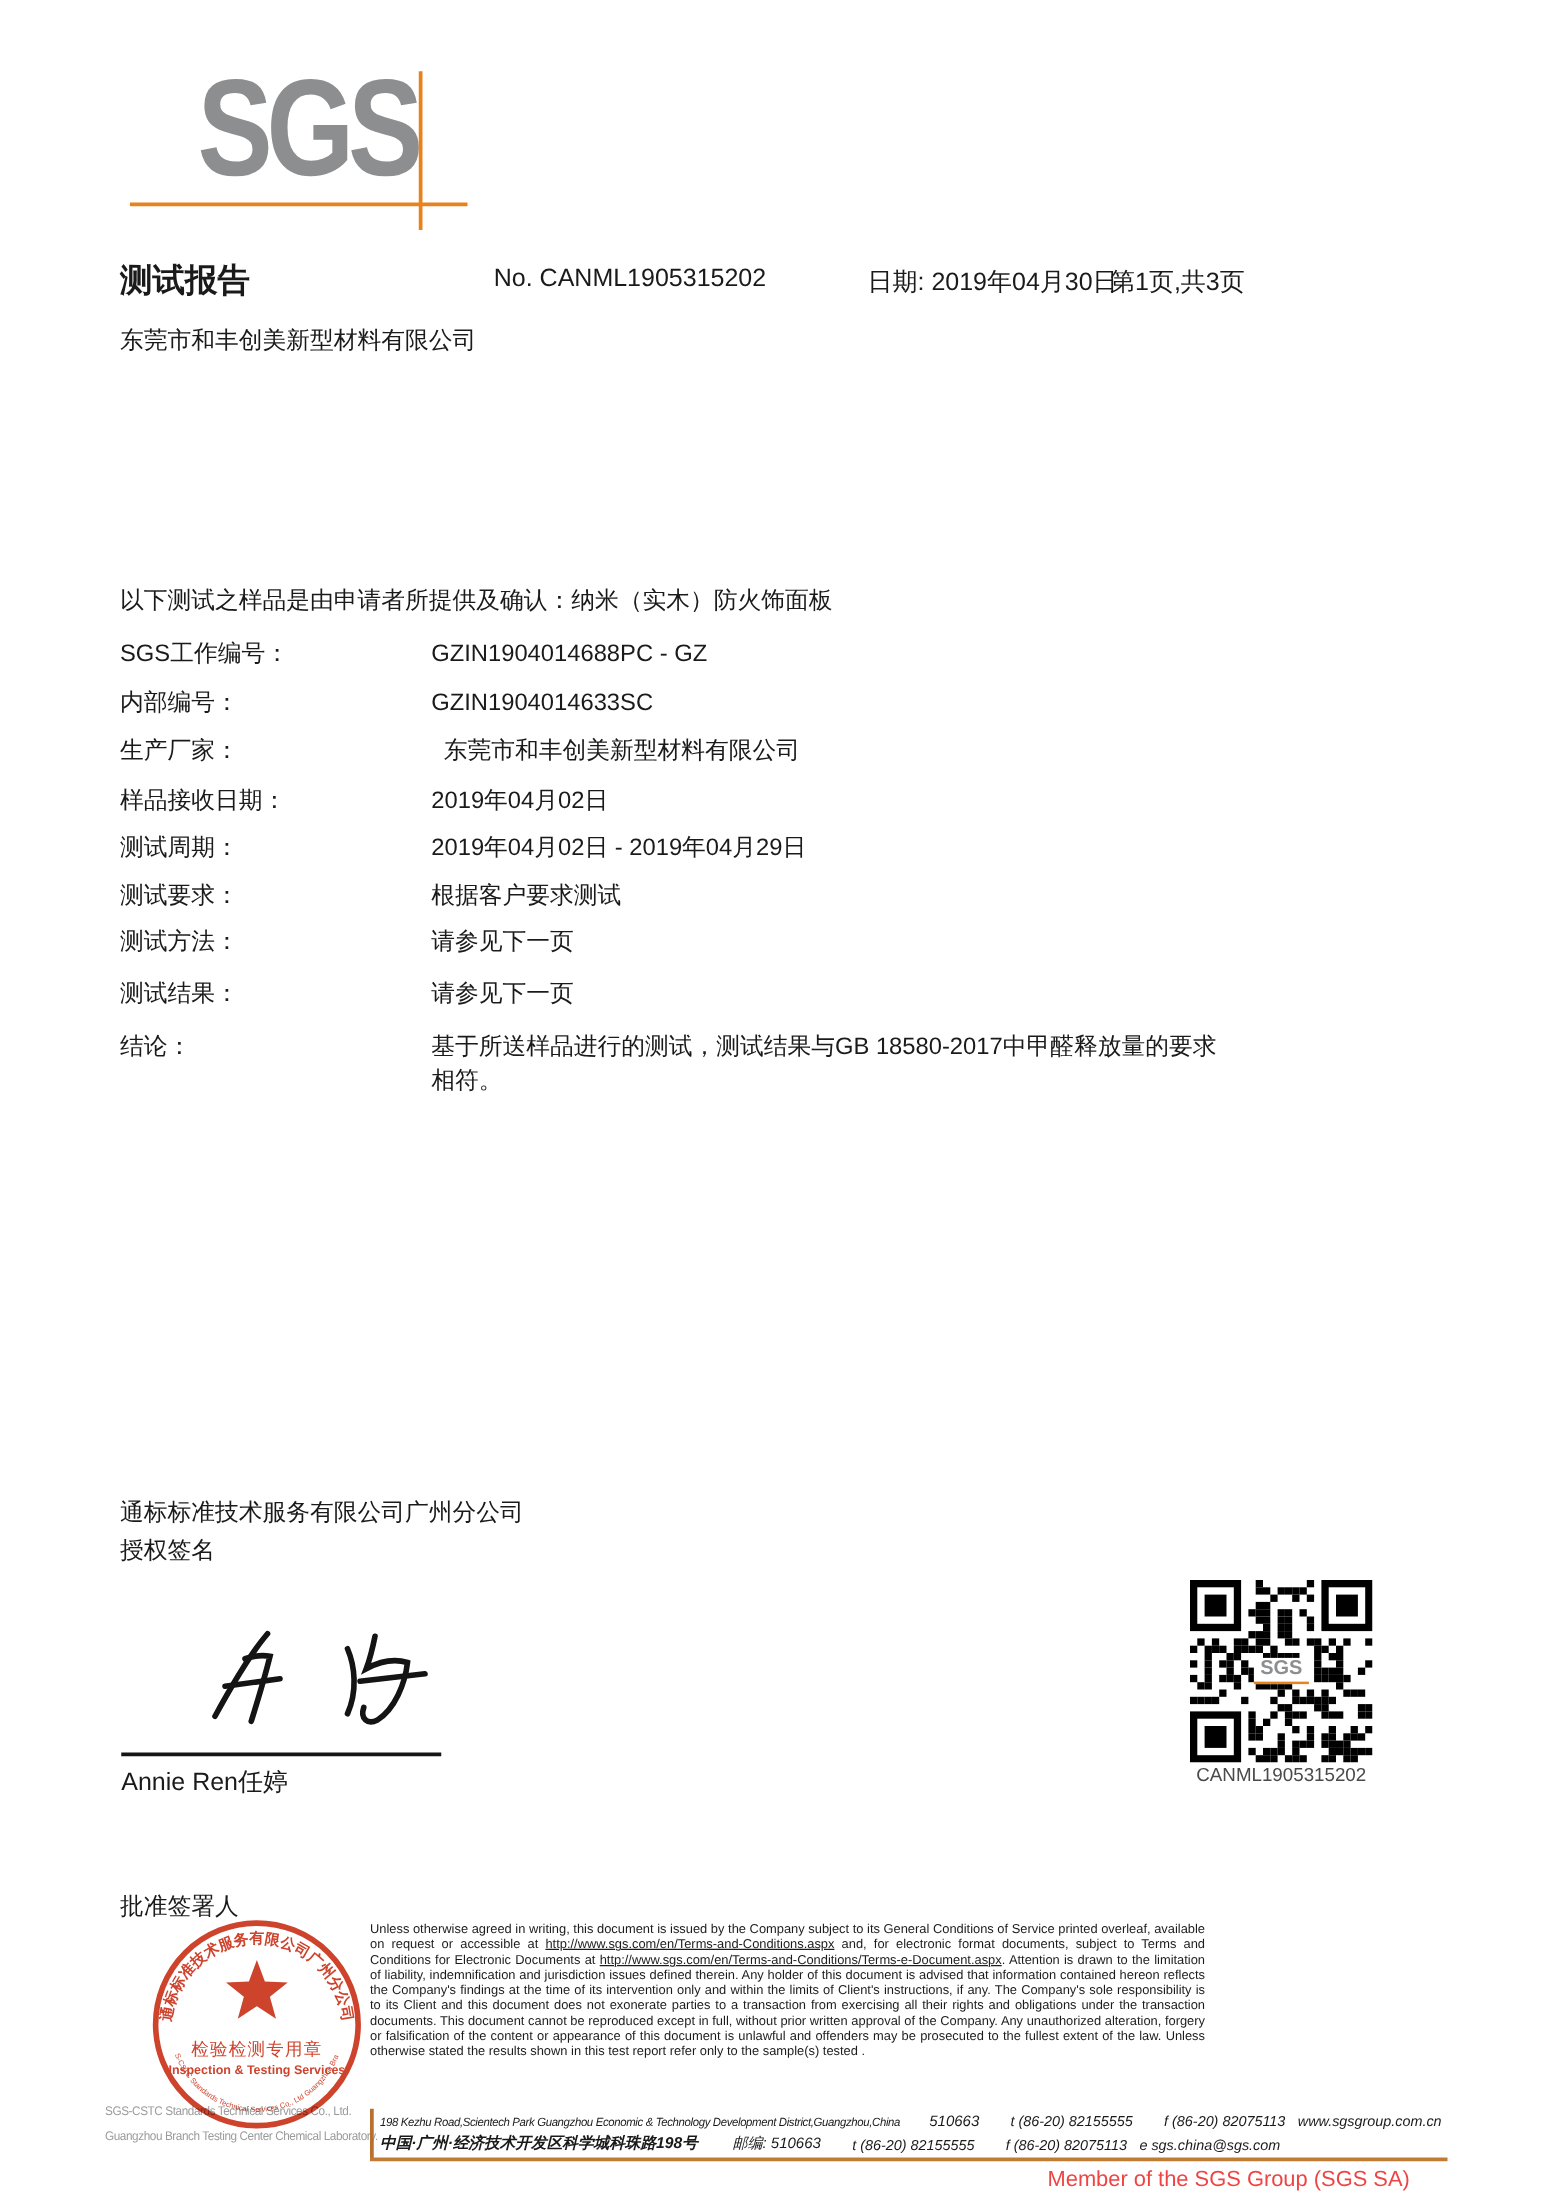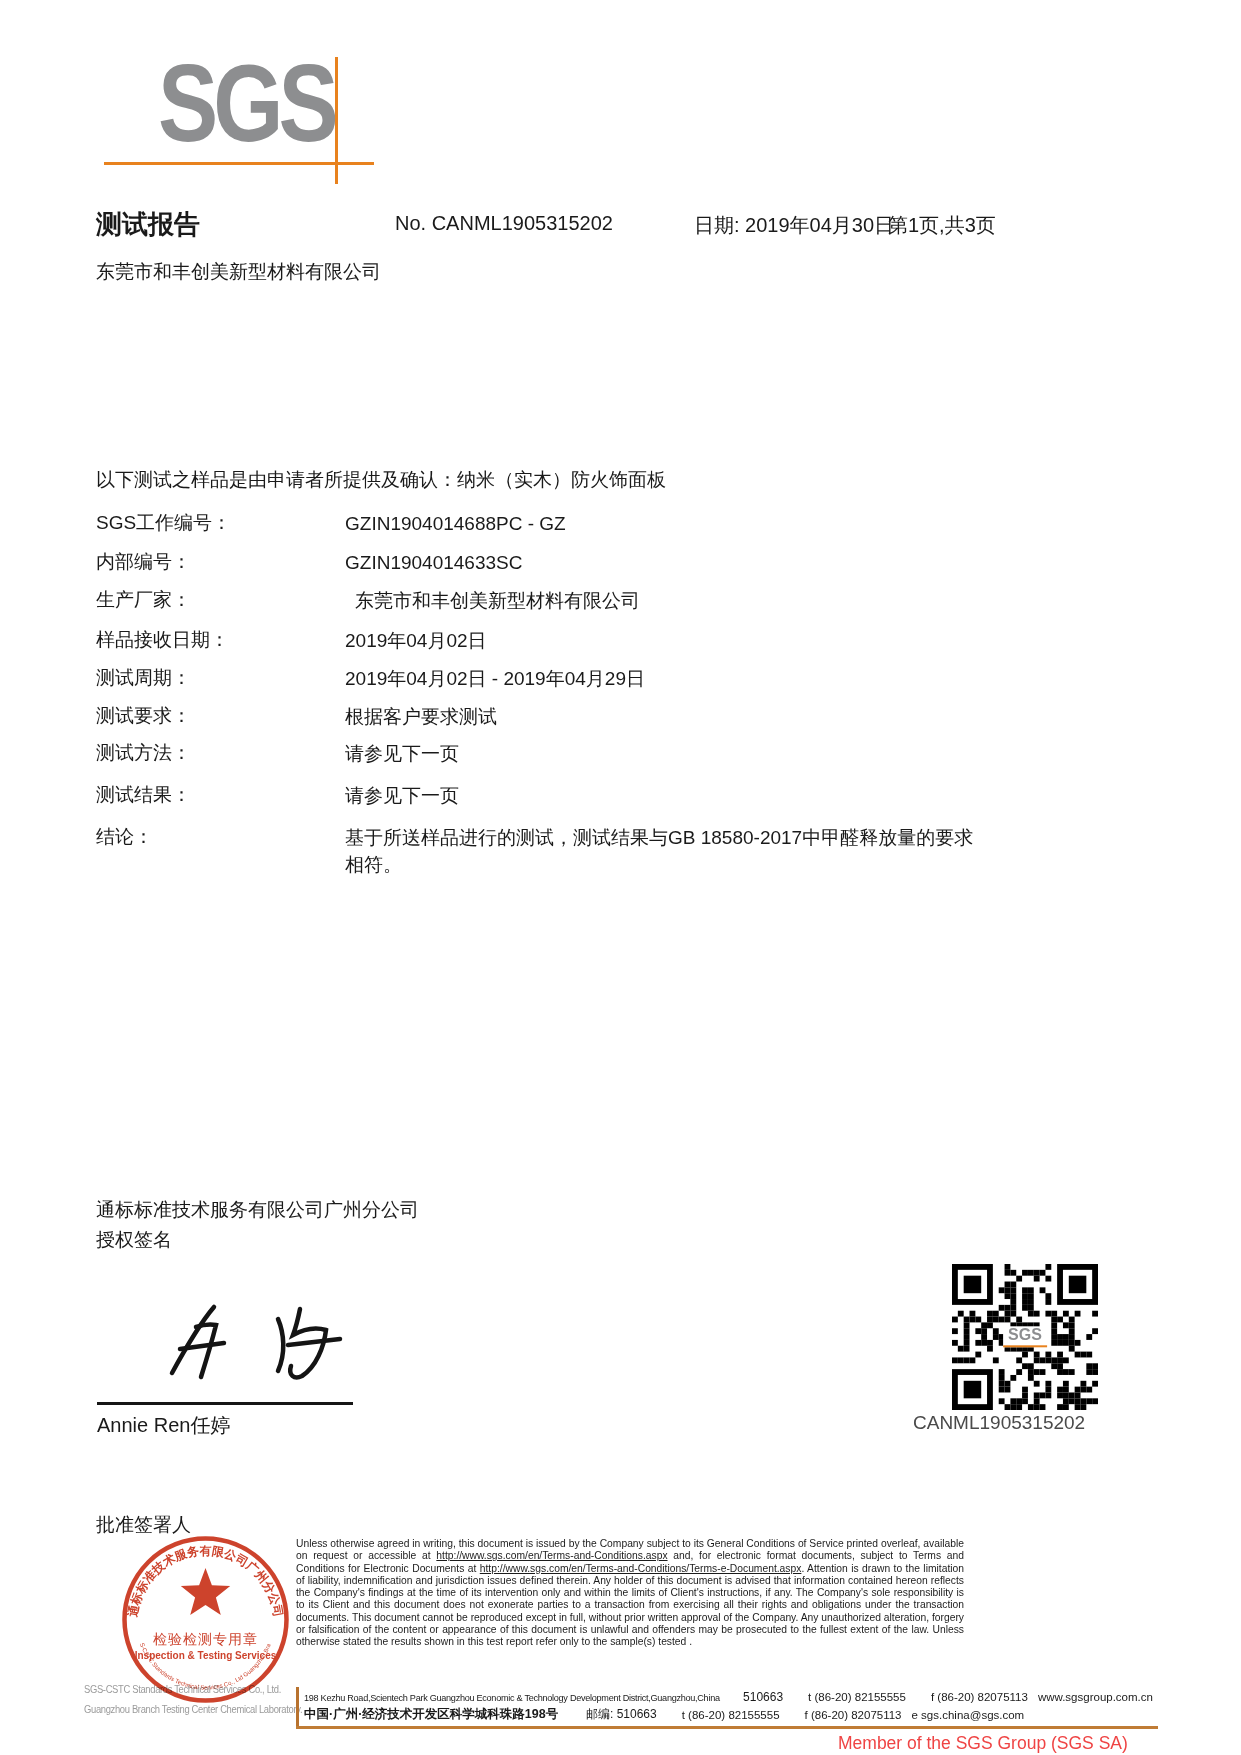--- a/index.html
+++ b/index.html
@@ -31,35 +31,35 @@
   .auth-label{left:96px;top:1227px;font-size:19px;}
   .sig-svg{left:150px;top:1293px;}
   .sig-line{left:97px;top:1402px;width:256px;height:3px;background:#161616;}
   .signer-name{left:97px;top:1412px;font-size:20px;text-align:center;}
   .signer-role{left:96px;top:1512px;font-size:19px;}
 
   .qr-wrap{left:952px;top:1264px;width:146px;height:146px;}
   .qr-center{position:absolute;left:50%;top:50%;transform:translate(-50%,-50%);
              background:#fff;padding:0 5px 1px 5px;font-size:16px;font-weight:bold;color:#8d8e90;
              border-bottom:2px solid var(--accent_orange);line-height:1.15;}
-  .qr-caption{left:913px;top:1412px;width:146px;text-align:center;font-size:19px;color:#4a4a4a;}
+  .qr-caption{left:952px;top:1412px;width:146px;text-align:center;font-size:15px;color:#4a4a4a;}
 
   .stamp{left:118px;top:1532px;width:175px;height:175px;mix-blend-mode:multiply;opacity:.93;z-index:3;}
 
   .lab-line{left:84px;width:215px;font-size:10px;letter-spacing:-.35px;color:#9b9b9b;white-space:nowrap;
             transform:scaleX(.94);transform-origin:left top;}
   .lab1{top:1684px;}
   .lab2{top:1704px;}
 
   .legal-block{left:296px;top:1538px;width:668px;}
   .legal-text{font-size:10.3px;line-height:12.3px;text-align:justify;color:#1c1c1c;}
   .attention{margin-top:2px;font-size:10.6px;line-height:12.6px;font-weight:bold;color:var(--accent_orange);}
 
   .addr-vline{left:296px;top:1687px;width:2.5px;height:40px;background:#b8722e;}
-  .addr-row{left:304px;white-space:nowrap;display:flex;align-items:center;}
+  .addr-row{left:304px;white-space:nowrap;display:flex;align-items:flex-end;font-style:italic;}
   .addr-row1{top:1690px;font-size:11px;}
   .addr-row2{top:1706px;font-size:12px;}
   .addr-en{font-size:9.5px;letter-spacing:-.3px;transform:scaleX(.96);transform-origin:left;}
   .addr-cn{font-weight:bold;font-size:12.5px;width:276px;display:inline-block;}
   .postal{font-size:12px;margin-left:6px;}
   .tf{font-size:11.5px;margin-left:25px;}
   .web{font-size:11.5px;margin-left:10px;}
   .footer-rule{left:296px;top:1726px;width:862px;height:3px;background:#c07c35;}
   .member{left:838px;top:1733px;width:322px;font-size:17.5px;color:#ef4444;}
   u{text-decoration:underline;}

